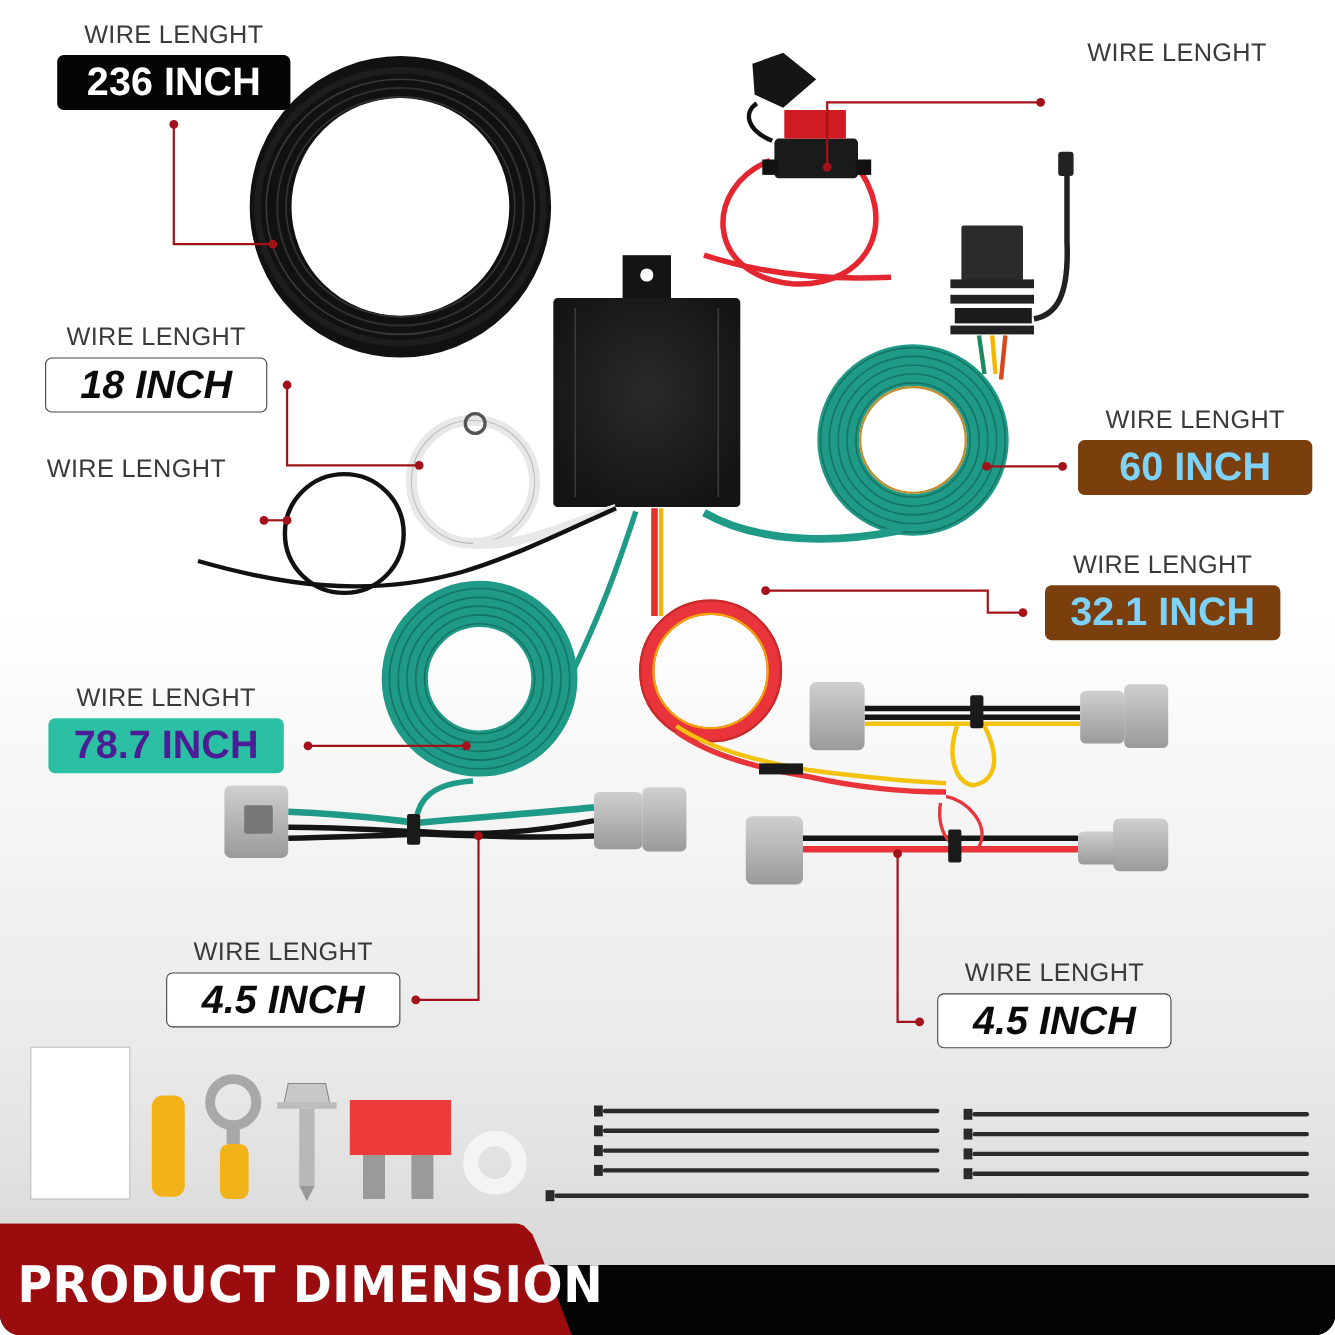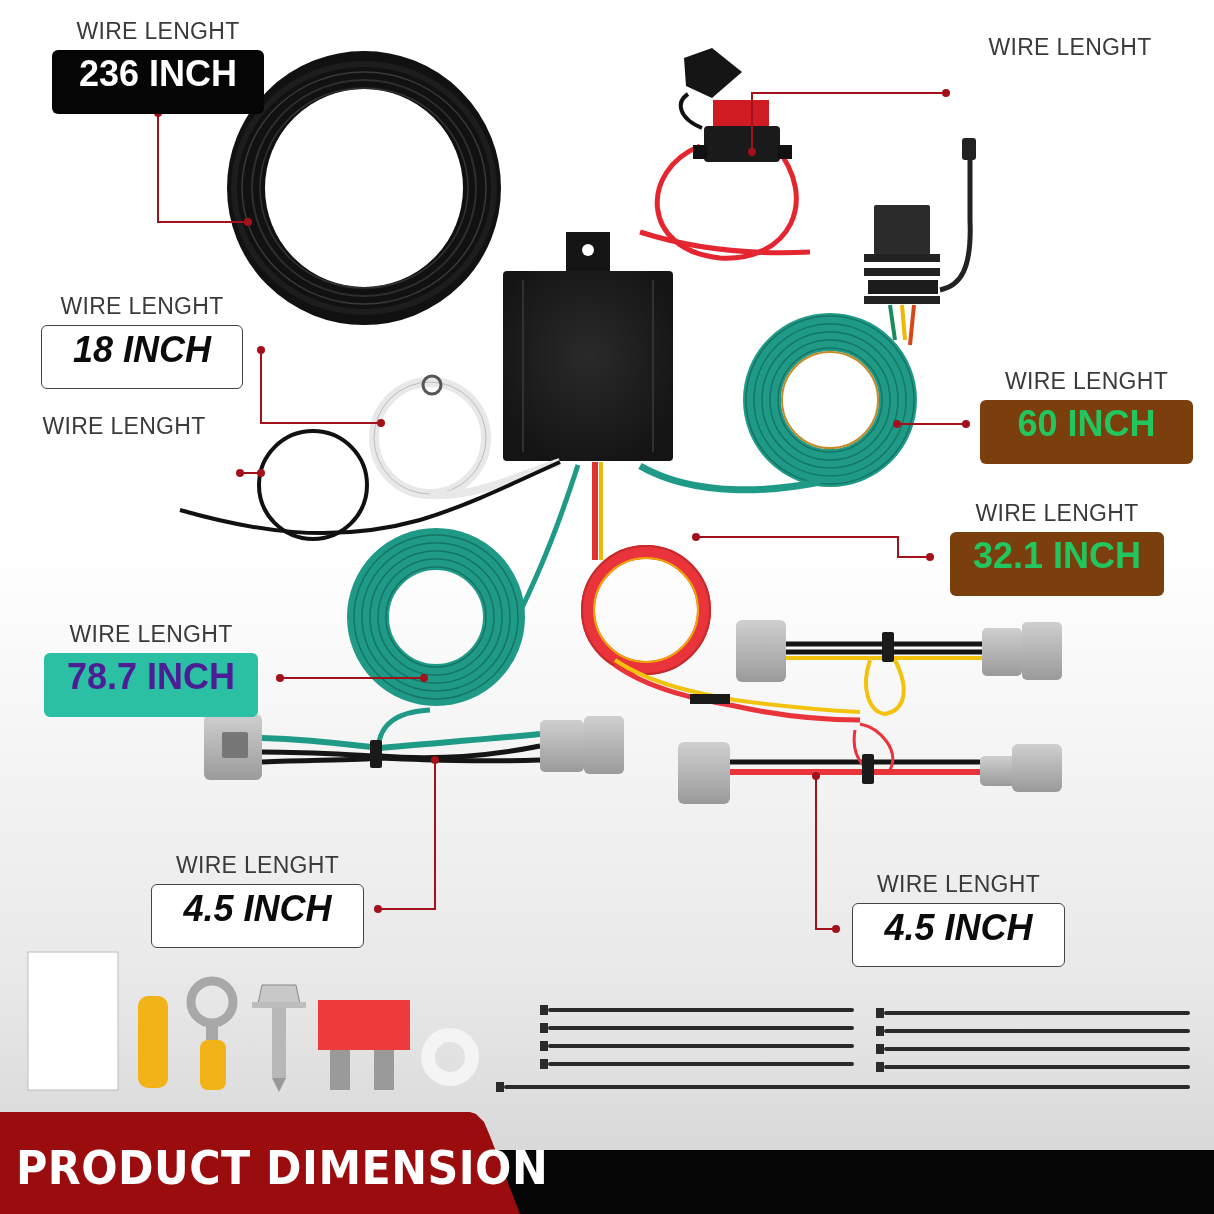--- a/index.html
+++ b/index.html
@@ -1,25 +1,25 @@
 <!DOCTYPE html>
 <html><head>
 <meta charset="utf-8">
 <style>
   html,body{margin:0;padding:0;}
   body{width:1214px;height:1214px;overflow:hidden;font-family:"Liberation Sans",sans-serif;}
-  #stage{position:relative;width:1214px;height:1214px;background:linear-gradient(#ffffff 0%,#ffffff 45%,#e9e9e9 80%,#d3d3d3 100%);overflow:hidden;}
+  #stage{position:relative;width:1214px;height:1214px;background:linear-gradient(#ffffff 0%,#ffffff 45%,#e9e9e9 80%,#d3d3d3 100%);overflow:hidden;border-radius:19px;}
   #art{position:absolute;left:0;top:0;}
   .label{position:absolute;text-align:center;}
   .label .cap{font-size:23px;color:#3a3a3a;letter-spacing:0.3px;line-height:26px;}
-  .label .val{margin-top:6px;border-radius:6px;font-weight:bold;font-size:36px;line-height:48px;height:64px;box-sizing:border-box;}
+  .label .val{margin-top:6px;border-radius:6px;font-weight:bold;font-size:36px;line-height:48px;height:50px;box-sizing:border-box;}
   .v-black{background:#050505;color:#fff;}
   .v-red{background:#e21b2a;color:#fff;}
   .v-outline{background:#fff;color:#0b0b0b;border:1.5px solid #444;font-style:italic;}
-  .v-brown{background:#7a3f0c;color:#22c55e;}
+  .v-brown{background:#7a3f0c;color:#7dd3fc;}
   .v-teal{background:#2bbfa4;color:#4c1d95;}
   #footer-black{position:absolute;left:0;top:1150px;width:1214px;height:64px;background:#050505;}
   #footer-red{position:absolute;left:0;top:1112px;width:520px;height:102px;background:#9b0c0f;clip-path:polygon(0 0,470px 0,476px 2px,484px 10px,490px 24px,520px 102px,0 102px);}
   #footer-title{position:absolute;left:16px;top:1139px;font-size:46px;line-height:58px;font-weight:bold;color:#fff;font-family:"DejaVu Sans",sans-serif;letter-spacing:0.5px;transform:scaleX(0.93);transform-origin:left center;}
 </style>
 </head>
 <body>
 
 <div id="stage">
 

